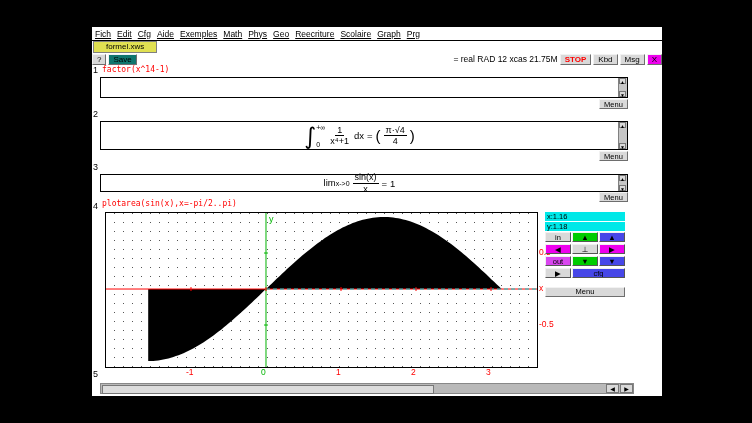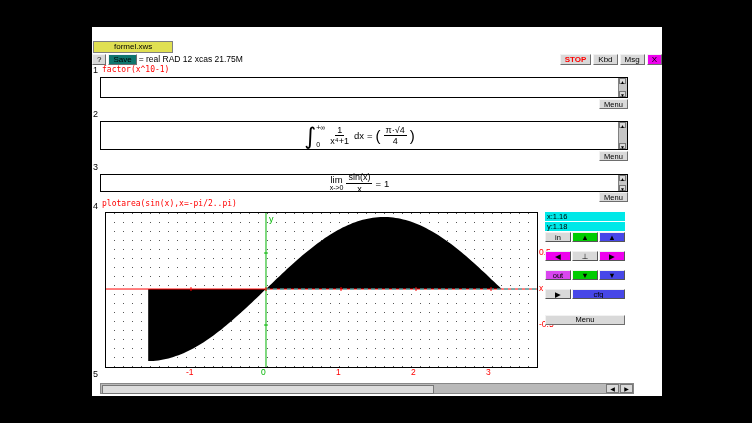--- a/index.html
+++ b/index.html
@@ -8,104 +8,118 @@
   .app{position:absolute;left:92px;top:27px;width:570px;height:369px;background:#fff;overflow:hidden;}
 
   
   .menubar{position:absolute;left:0;top:0;width:100%;height:13px;display:flex;align-items:center;
            border-bottom:1px solid #000;font-size:8.5px;color:#000;}
   .menu-item{padding:0 3px;white-space:nowrap;text-decoration:underline;text-decoration-thickness:.5px;text-underline-offset:1px;}
 
   
   .tabrow{position:absolute;left:0;top:14px;width:100%;height:12px;}
   .tab{position:absolute;left:1px;top:0;height:10px;background:#e0e052;border:1px solid #808080;
-       font-size:8px;line-height:9px;padding:0 20px;}
+       font-size:8px;line-height:9px;padding:0 12px;}
 
   
   .toolbar{position:absolute;left:0;top:26px;width:100%;height:12px;display:flex;align-items:center;gap:2px;}
   .btn{background:#d9d9d9;border:1px solid;border-color:#f2f2f2 #6e6e6e #6e6e6e #f2f2f2;
        font-size:8px;line-height:9px;height:11px;padding:0 4px;color:#000;box-sizing:border-box;
        display:inline-flex;align-items:center;justify-content:center;font-family:"Liberation Sans",sans-serif;}
   .btn.save{background:#0f766e;}
   .btn.stop{color:#f00;font-weight:bold;}
   .btn.close{background:#ee00ee;}
-  .status{flex:1;text-align:left;font-size:8.5px;color:#000;}
+  .status{flex:1;text-align:right;font-size:8.5px;color:#000;}
 
   
   .lvl{position:absolute;left:1px;width:8px;font-size:9px;color:#000;}
   .cmd{position:absolute;left:10px;font-size:8px;font-family:"DejaVu Sans Mono",monospace;color:#f00;white-space:nowrap;}
   .ans{position:absolute;left:8px;width:528px;border:1px solid #000;background:#fff;box-sizing:border-box;}
   .ans-inner{position:absolute;left:0;top:0;bottom:0;right:9px;display:flex;align-items:center;justify-content:center;
              font-size:9.5px;color:#000;}
   .mini-scroll{position:absolute;right:0;top:0;bottom:0;width:8px;background:#c6c6c6;border-left:1px solid #808080;}
   .ms-up,.ms-down{position:absolute;left:0;width:7px;height:6px;font-size:5px;line-height:6px;text-align:center;
                   background:#d9d9d9;border:0.5px solid #777;box-sizing:border-box;}
   .ms-up{top:0}.ms-down{bottom:0}
   .menu-btn{position:absolute;left:507px;width:29px;height:10px;font-size:7.5px;}
 
   .formula{display:flex;align-items:center;justify-content:center;gap:3px;height:100%;font-size:9.5px;}
   .frac{display:inline-flex;flex-direction:column;align-items:center;font-size:9px;line-height:1.15;}
   .frac .num{border-bottom:1px solid #000;padding:0 2px;}
   .frac .den{padding:0 2px;}
   .int-sign{font-size:23px;line-height:24px;font-family:"DejaVu Sans",sans-serif;}
   .int-bounds{display:inline-flex;flex-direction:column;justify-content:space-between;height:24px;
               font-size:7px;margin-left:-3px;}
-  .lim-stack{display:inline-flex;flex-direction:column;align-items:center;line-height:1;font-size:9.5px;}
+  .lim-stack{display:inline-flex;align-items:center;line-height:1;font-size:9.5px;}
   .lim-sub{font-size:7px;}
   .paren{font-size:15px;}
 
   
   .plot{position:absolute;left:13px;top:185px;width:431px;height:154px;border:1px solid #000;background:#fff;
         background-image:radial-gradient(circle,#555 0.5px,transparent 0.9px);background-size:9px 9px;
         background-position:4px 5px;box-sizing:content-box;}
   .plot svg{position:absolute;left:0;top:0;}
   .xlabels{position:absolute;left:13px;top:340px;width:431px;height:10px;font-size:8.5px;}
   .xlabels span{position:absolute;top:0;}
   .ylabel-col span{position:absolute;left:447px;font-size:8.5px;}
 
   
   .gpanel{position:absolute;left:453px;top:185px;width:80px;}
   .coord{height:9px;background:#00e8e8;font-size:7.5px;line-height:9px;padding-left:2px;color:#000;margin-bottom:1px;}
-  .grow{display:flex;gap:1px;margin-bottom:9px;}
+  .grow{display:flex;gap:1px;margin-bottom:2px;}
   .gbtn{height:10px;width:26px;font-size:7.5px;line-height:9px;text-align:center;color:#000;
         border:1px solid;border-color:#f0f0f0 #555 #555 #f0f0f0;box-sizing:border-box;overflow:hidden;}
   .gmenu{width:80px;height:10px;font-size:7.5px;margin-top:2px;}
 
   
   .hscroll{position:absolute;left:8px;top:356px;width:534px;height:11px;background:#b9b9b9;
            border:1px solid #888;box-sizing:border-box;}
   .hthumb{position:absolute;left:1px;top:1px;width:330px;height:7px;background:#dcdcdc;border:1px solid #777;}
   .harrow{position:absolute;top:0;width:13px;height:9px;font-size:6px;line-height:9px;text-align:center;
           background:#d9d9d9;border:1px solid #777;box-sizing:border-box;}
   .harrow.left{right:14px;}
   .harrow.right{right:0;}
 </style>
 </head>
 <body>
 
 <div class="stage">
   <div class="app">
 
+    <div class="menubar" id="menubar">
+        <span class="menu-item">Fich</span>
+        <span class="menu-item">Edit</span>
+        <span class="menu-item">Cfg</span>
+        <span class="menu-item">Aide</span>
+        <span class="menu-item">Exemples</span>
+        <span class="menu-item">Math</span>
+        <span class="menu-item">Phys</span>
+        <span class="menu-item">Geo</span>
+        <span class="menu-item">Reecriture</span>
+        <span class="menu-item">Scolaire</span>
+        <span class="menu-item">Graph</span>
+        <span class="menu-item">Prg</span>
+      </div>
 
     <div class="tabrow">
       <div class="tab">formel.xws</div>
     </div>
 
     <div class="toolbar">
       <span class="btn">?</span>
       <span class="btn save">Save</span>
       <span class="status">= real RAD 12 xcas 21.75M</span>
       <span class="btn stop">STOP</span>
       <span class="btn">Kbd</span>
       <span class="btn">Msg</span>
       <span class="btn close">X</span>
     </div>
 
     <span class="lvl" style="top:38px">1</span>
-    <span class="cmd" style="top:38px">factor(x^10-1)</span>
+    <span class="cmd" style="top:38px">factor(x^14-1)</span>
     <div class="ans" style="top:50px;height:21px">
       <div class="mini-scroll">
         <span class="ms-up">▲</span>
         <span class="ms-down">▼</span>
       </div>
     </div>
     <span class="btn menu-btn" style="top:72px">Menu</span>
 
     <span class="lvl" style="top:82px">2</span>
     <div class="ans" style="top:94px;height:29px">

